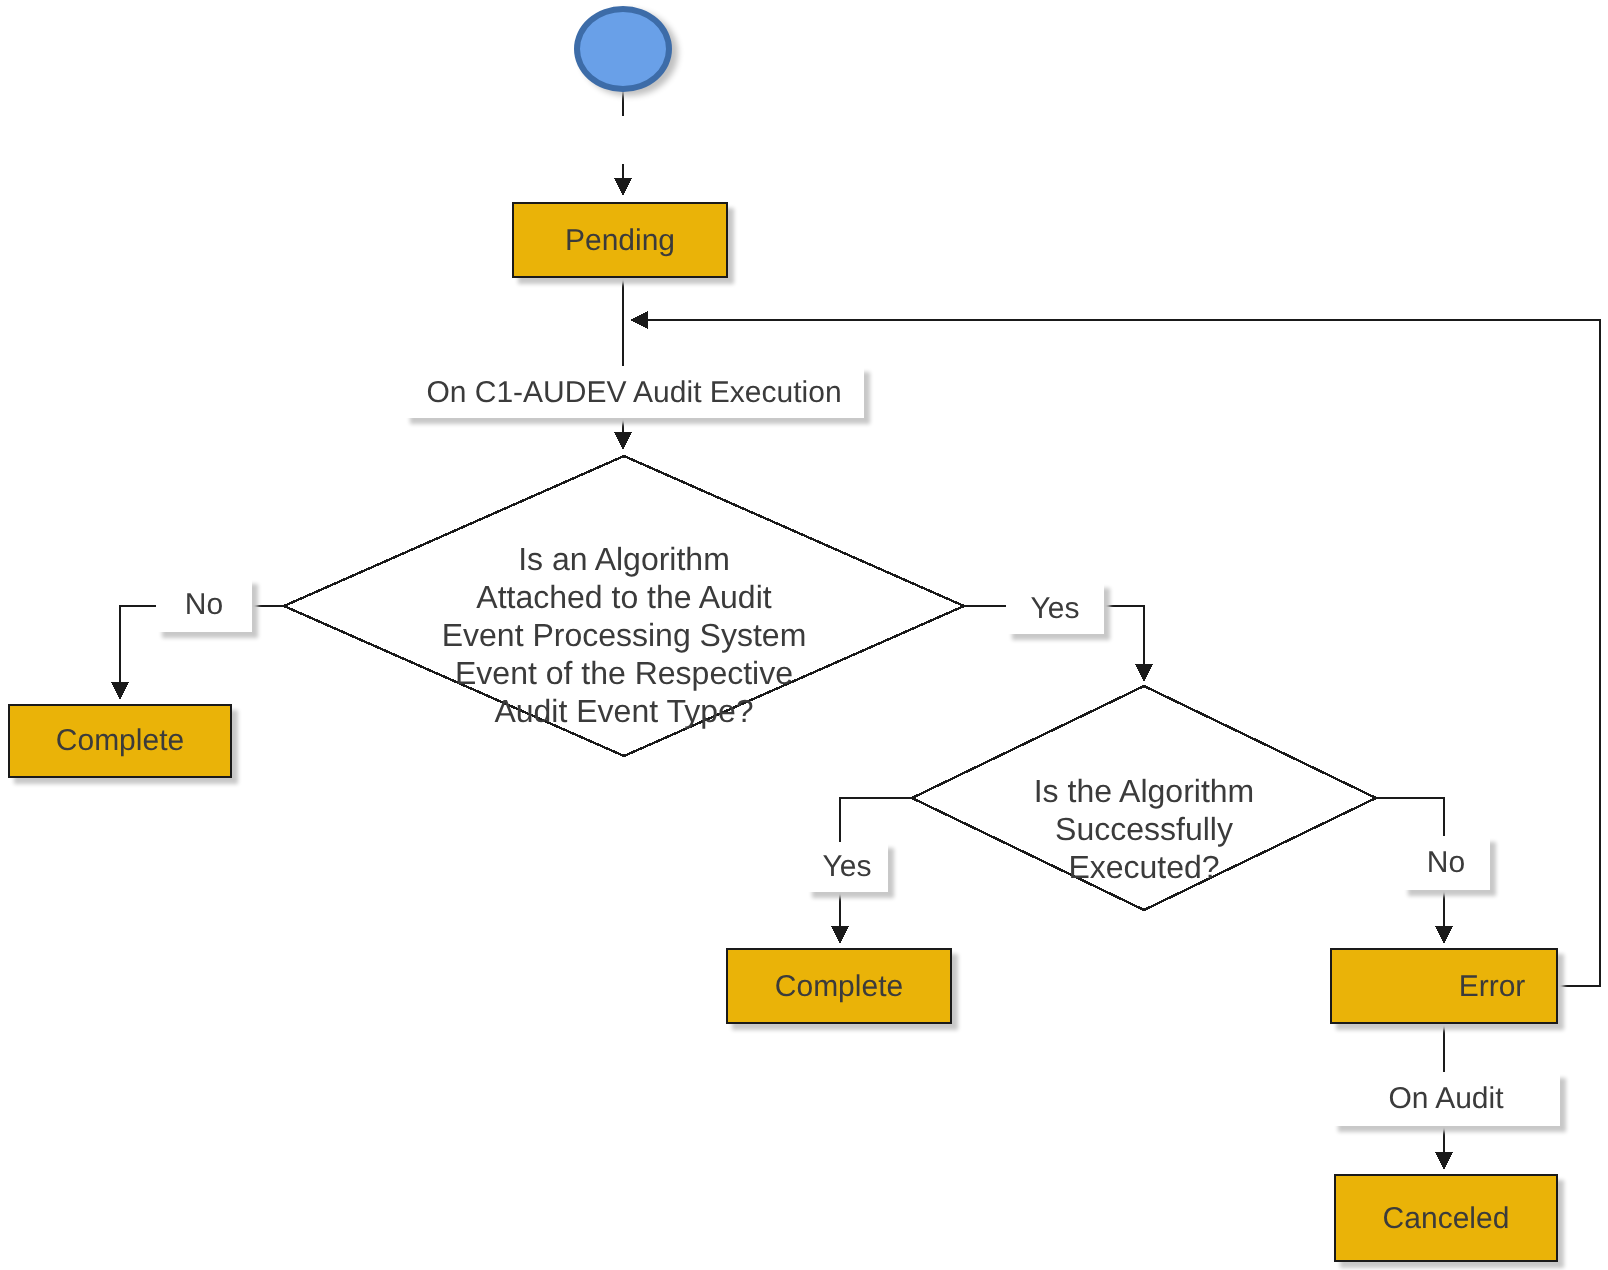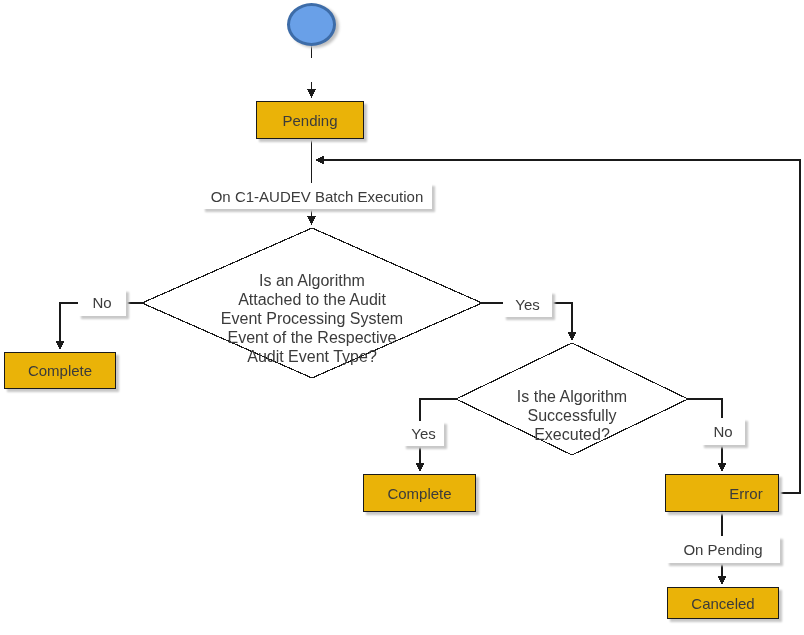--- a/index.html
+++ b/index.html
@@ -74,41 +74,41 @@
       <path d="M779,493 H800 V160 H316" marker-end="url(#arrow)"></path>
     </g>
 
     <polygon points="312,228 482,303 312,378 142,303" fill="#ffffff" stroke="#1a1a1a" stroke-width="1.2"></polygon>
     <polygon points="572,343 688,399 572,455 456,399" fill="#ffffff" stroke="#1a1a1a" stroke-width="1.2"></polygon>
   </svg>
 
   <div class="start-circle"></div>
 
 
-  <div class="event-label" style="left:202px; top:183px; width:230px; height:26px;">On C1-AUDEV Batch Execution</div>
+  <div class="event-label" style="left:202px; top:183px; width:230px; height:26px;">On C1-AUDEV Audit Execution</div>
 
   <div class="event-label" style="left:78px; top:289px; width:48px; height:27px;">No</div>
 
   <div class="event-label" style="left:503px; top:291px; width:49px; height:26px;">Yes</div>
 
   <div class="event-label" style="left:403px; top:421px; width:41px; height:25px;">Yes</div>
 
   <div class="event-label" style="left:701px; top:418px; width:44px; height:27px;">No</div>
 
-  <div class="event-label" style="left:666px; top:536px; width:114px; height:27px;">On Pending</div>
+  <div class="event-label" style="left:666px; top:536px; width:114px; height:27px;">On Audit</div>
 
   <div class="state-box" style="left:256px; top:101px; width:108px; height:38px;">Pending</div>
 
   <div class="state-box" style="left:4px; top:352px; width:112px; height:37px;">Complete</div>
 
   <div class="state-box" style="left:363px; top:474px; width:113px; height:38px;">Complete</div>
 
   <div class="state-box" style="left:665px; top:474px; width:114px; height:38px;padding-left:48px;">Error</div>
 
-  <div class="state-box" style="left:667px; top:587px; width:112px; height:32px;">Canceled</div>
+  <div class="state-box" style="left:667px; top:587px; width:112px; height:44px;">Canceled</div>
 
   <div class="decision-text" style="left:197px; top:255px; width:230px;">Is an Algorithm
 Attached to the Audit
 Event Processing System
 Event of the Respective
 Audit Event Type?</div>
 
   <div class="decision-text" style="left:487px; top:371px; width:170px;">Is the Algorithm
 Successfully
 Executed?</div>

